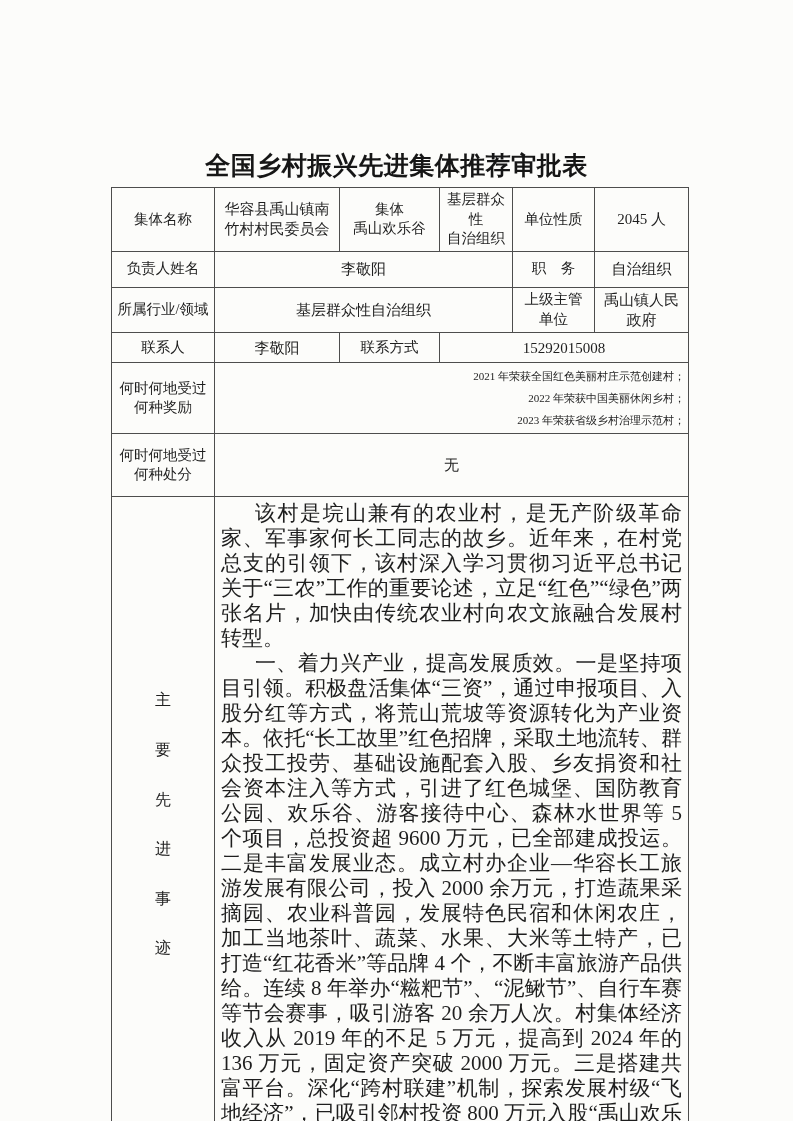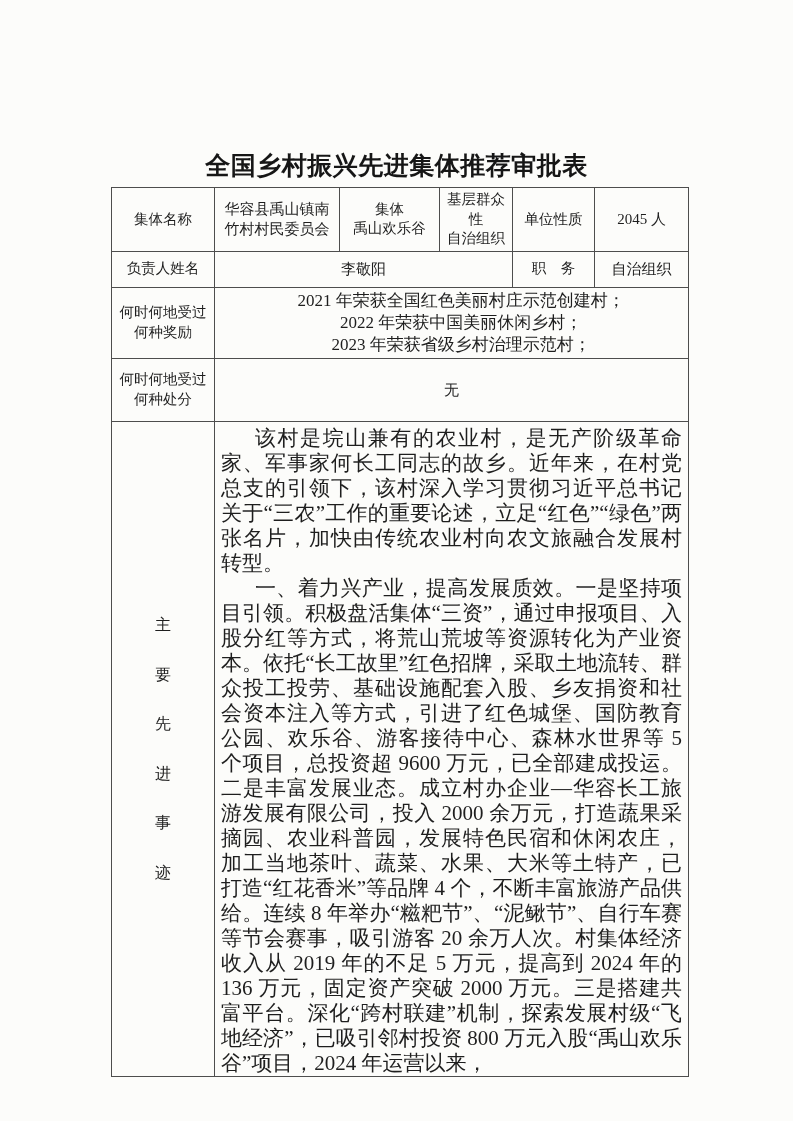--- a/index.html
+++ b/index.html
@@ -40,23 +40,23 @@
   tr.r1 { height:38px; }
   tr.r2 { height:36px; }
   tr.r3 { height:38px; }
   tr.r4 { height:38px; }
   tr.r5 { height:30px; }
   tr.r6 { height:66px; }
   tr.r7 { height:63px; }
   tr.r8 { height:490px; }
   .val { font-size:15px; }
   .awards-cell {
-    text-align:center;
+    text-align:right;
     padding-left:22px;
-    font-size:17px;
+    font-size:11px;
     line-height:22px;
   }
   .vertical-label {
     display:flex;
     flex-direction:column;
     align-items:center;
     justify-content:center;
     gap:28px;
     font-size:16px;
     height:100%;
@@ -110,22 +110,37 @@
       <td class="val">2045 人</td>
     </tr>
 
     <tr class="r2">
       <td>负责人姓名</td>
       <td colspan="5" class="val">李敬阳</td>
       <td colspan="2">职　务</td>
       <td class="val">自治组织</td>
     </tr>
 
+    <tr class="r3">
+      <td>所属行业/领域</td>
+      <td colspan="5" class="val">基层群众性自治组织</td>
+      <td colspan="2">
+            <div>上级主管</div>
+            <div>单位</div>
+          </td>
+      <td class="val">禹山镇人民政府</td>
+    </tr>
 
 
+    <tr class="r5">
+      <td>联系人</td>
+      <td class="val">李敬阳</td>
+      <td colspan="2">联系方式</td>
+      <td colspan="5" class="val">15292015008</td>
+    </tr>
 
     <tr class="r6">
       <td>
             <div>何时何地受过</div>
             <div>何种奖励</div>
           </td>
       <td colspan="8" class="awards-cell">
             <div>2021 年荣获全国红色美丽村庄示范创建村；</div>
             <div>2022 年荣获中国美丽休闲乡村；</div>
             <div>2023 年荣获省级乡村治理示范村；</div>

